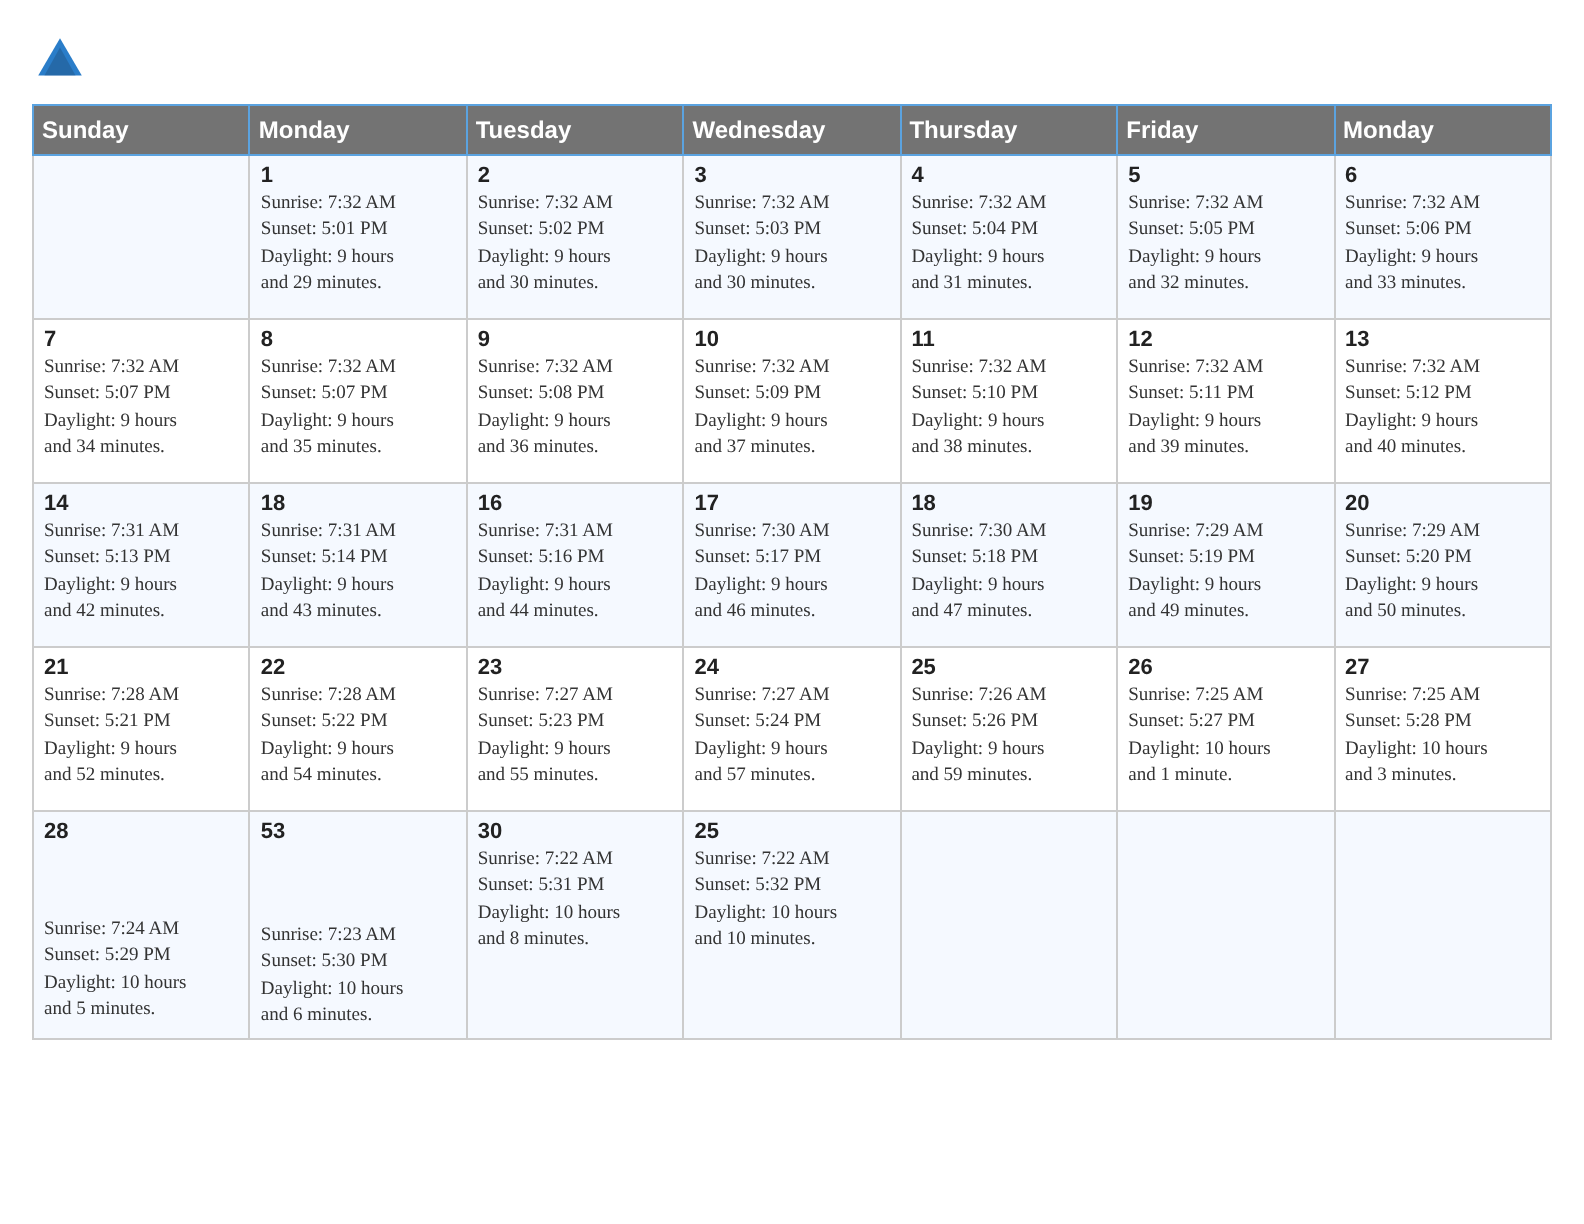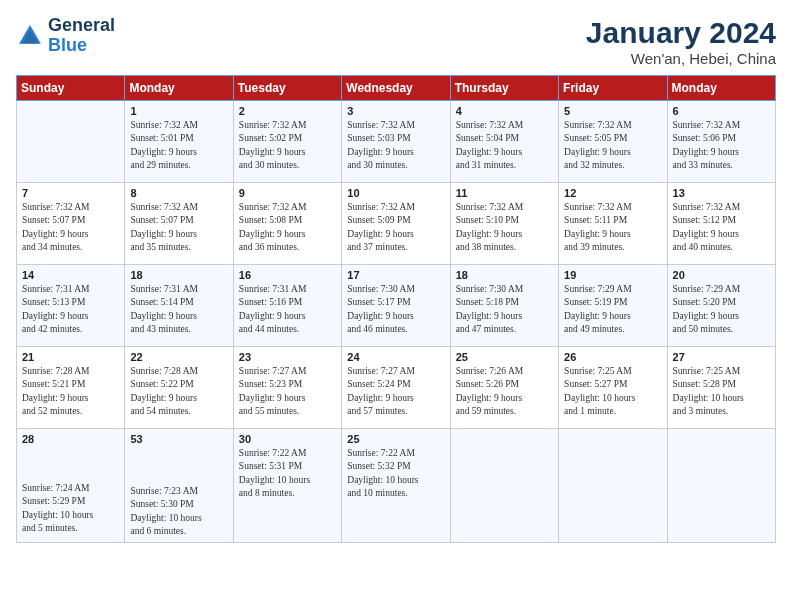--- a/index.html
+++ b/index.html
@@ -49,21 +49,21 @@
     .cal-subtitle {
       font-size: 15px;
       color: #444;
     }
     table {
       width: 100%;
       border-collapse: collapse;
       table-layout: fixed;
     }
     thead tr th {
-      background-color: #b91c1c;
+      background-color: #737373;
       color: #fff;
       font-size: 12px;
       padding: 5px 4px;
       text-align: left;
       border: 1px solid #5ba3e0;
     }
     tbody tr td {
       border: 1px solid #ccc;
       vertical-align: top;
       padding: 4px 5px;
@@ -93,32 +93,20 @@
 </head>
 <body>
 
 <div class="container">
   <div class="header-row">
     <div class="logo">
       <svg class="logo-icon" viewBox="0 0 36 36">
         <polygon points="18,4 32,28 4,28" fill="#2a7dc9"></polygon>
         <polygon points="18,10 28,28 8,28" fill="#1a3a5c" opacity="0.3"></polygon>
       </svg>
-      <div>
-        <div class="logo-text">
-          <span>General</span>
-        </div>
-        <div class="logo-text logo-blue">
-          <span>Blue</span>
-        </div>
-      </div>
-    </div>
-    <div class="title-block">
-      <div class="cal-title">January 2024</div>
-      <div class="cal-subtitle">Wen'an, Hebei, China</div>
     </div>
   </div>
 
   <table>
     <thead>
       <tr>
       <th>Sunday</th>
           <th>Monday</th>
           <th>Tuesday</th>
           <th>Wednesday</th>

